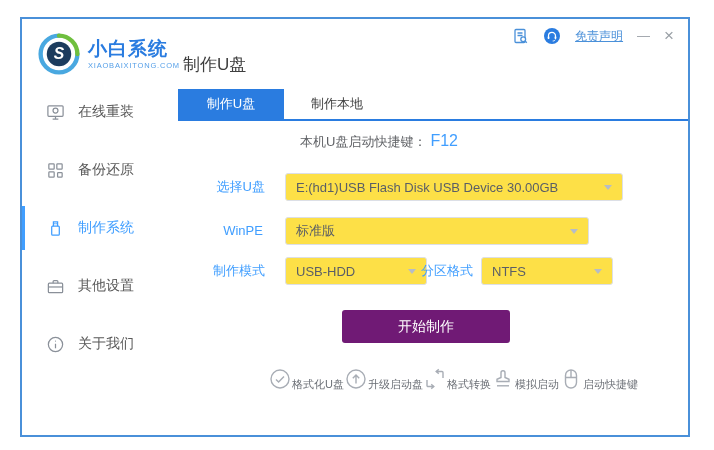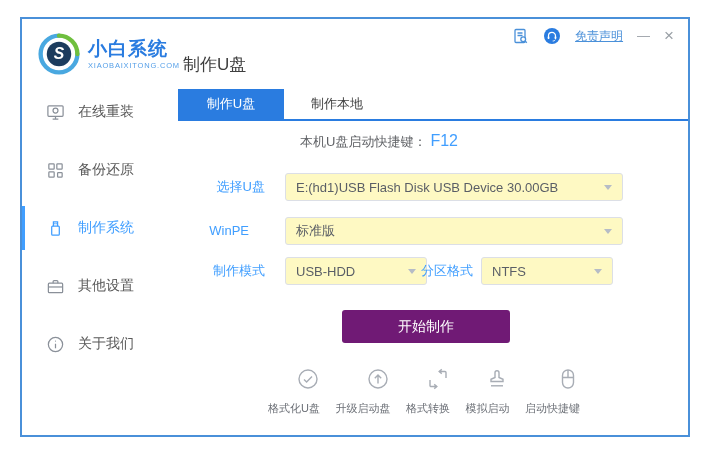--- a/index.html
+++ b/index.html
@@ -30,29 +30,29 @@
   
   .tabbar{position:absolute;left:156px;top:70px;right:0;height:30px;display:flex;
           border-bottom:2px solid #2a7ce0;}
   .tab{width:106px;height:30px;line-height:30px;text-align:center;font-size:13px;color:#404040;cursor:pointer;}
   .tab.active{background:#2a7ce0;color:#ffffff;}
   
   .hotkey{position:absolute;left:278px;top:113px;font-size:13px;color:#606266;}
   .hotkey .hk-val{font-size:16px;color:#409eff;margin-left:4px;text-align:right;}
   .frm-label{position:absolute;width:80px;text-align:right;font-size:13px;color:#409eff;line-height:28px;}
   .select{position:absolute;height:28px;box-sizing:border-box;border:1px solid #dcdfe6;border-radius:3px;
-          background:#fef9c3;display:flex;align-items:center;padding:0 10px;font-size:13px;color:#5a5e66;cursor:pointer;}
+          background:#fde047;display:flex;align-items:center;padding:0 10px;font-size:13px;color:#5a5e66;cursor:pointer;}
   .select .val{flex:1;white-space:nowrap;overflow:hidden;}
   .caret{width:0;height:0;border-left:4px solid transparent;border-right:4px solid transparent;
          border-top:5px solid #b6bcc6;margin-left:6px;}
   .start-btn{position:absolute;left:320px;top:291px;width:168px;height:33px;background:#701a75;border:none;
              border-radius:3px;color:#fff;font-size:14px;cursor:pointer;font-family:inherit;}
   
   .toolbar{position:absolute;left:246px;top:348px;width:312px;display:flex;justify-content:space-between;}
-  .tool{display:flex;flex-direction:column;align-items:flex-end;cursor:pointer;color:#a8adb5;}
+  .tool{display:flex;flex-direction:row;align-items:center;cursor:pointer;color:#a8adb5;}
   .tool .tlabel{margin-top:6px;font-size:11px;color:#6b6f76;white-space:nowrap;}
   svg{flex-shrink:0;}
 </style>
 </head>
 <body>
 
 <div class="stage">
   <div class="window">
 
     <div class="logo">
@@ -154,22 +154,22 @@
     <div class="hotkey">
       <span>本机U盘启动快捷键：</span><span class="hk-val">F12</span>
     </div>
 
     <div class="frm-label" style="left:163px;top:154px;">选择U盘</div>
     <div class="select" style="left:263px;top:154px;width:338px;">
       <span class="val">E:(hd1)USB Flash Disk USB Device 30.00GB</span>
       <span class="caret"></span>
     </div>
 
-    <div class="frm-label" style="left:147px;top:198px;">WinPE</div>
-    <div class="select" style="left:263px;top:198px;width:338px;justify-content:flex-end;">
+    <div class="frm-label" style="left:181px;top:198px;text-align:center;">WinPE</div>
+    <div class="select" style="left:263px;top:198px;width:304px;justify-content:flex-end;">
       <span class="val">标准版</span>
       <span class="caret"></span>
     </div>
 
     <div class="frm-label" style="left:163px;top:238px;">制作模式</div>
     <div class="select" style="left:263px;top:238px;width:142px;">
       <span class="val">USB-HDD</span>
       <span class="caret"></span>
     </div>
     <div class="frm-label" style="left:375px;top:238px;width:76px;">分区格式</div>

